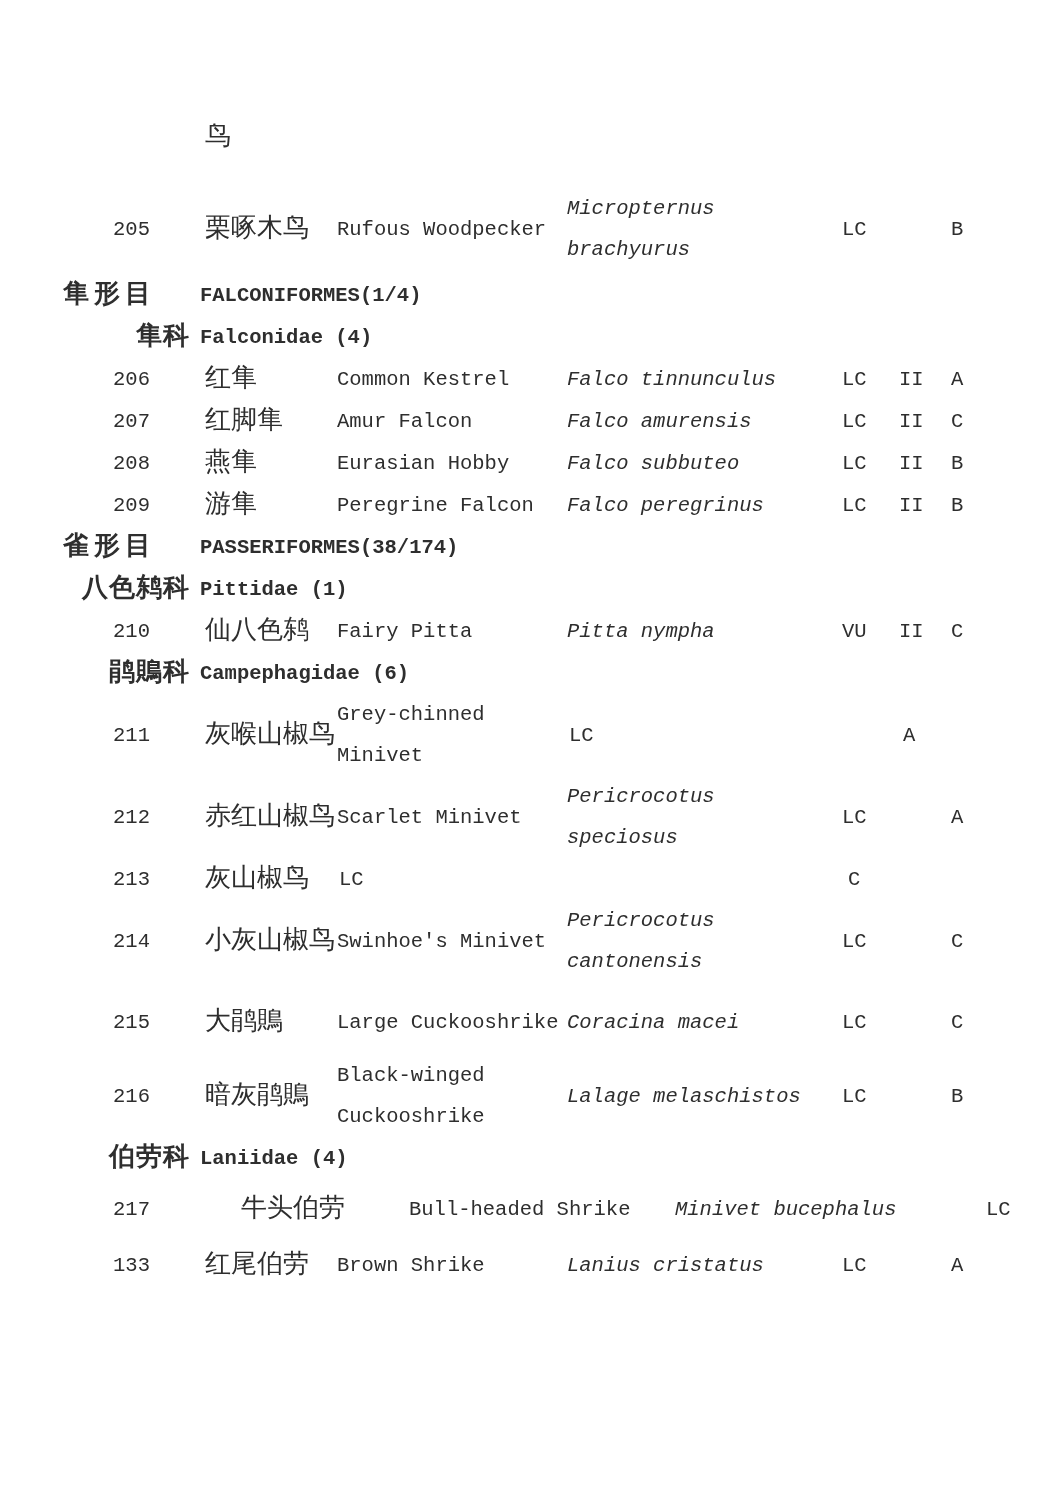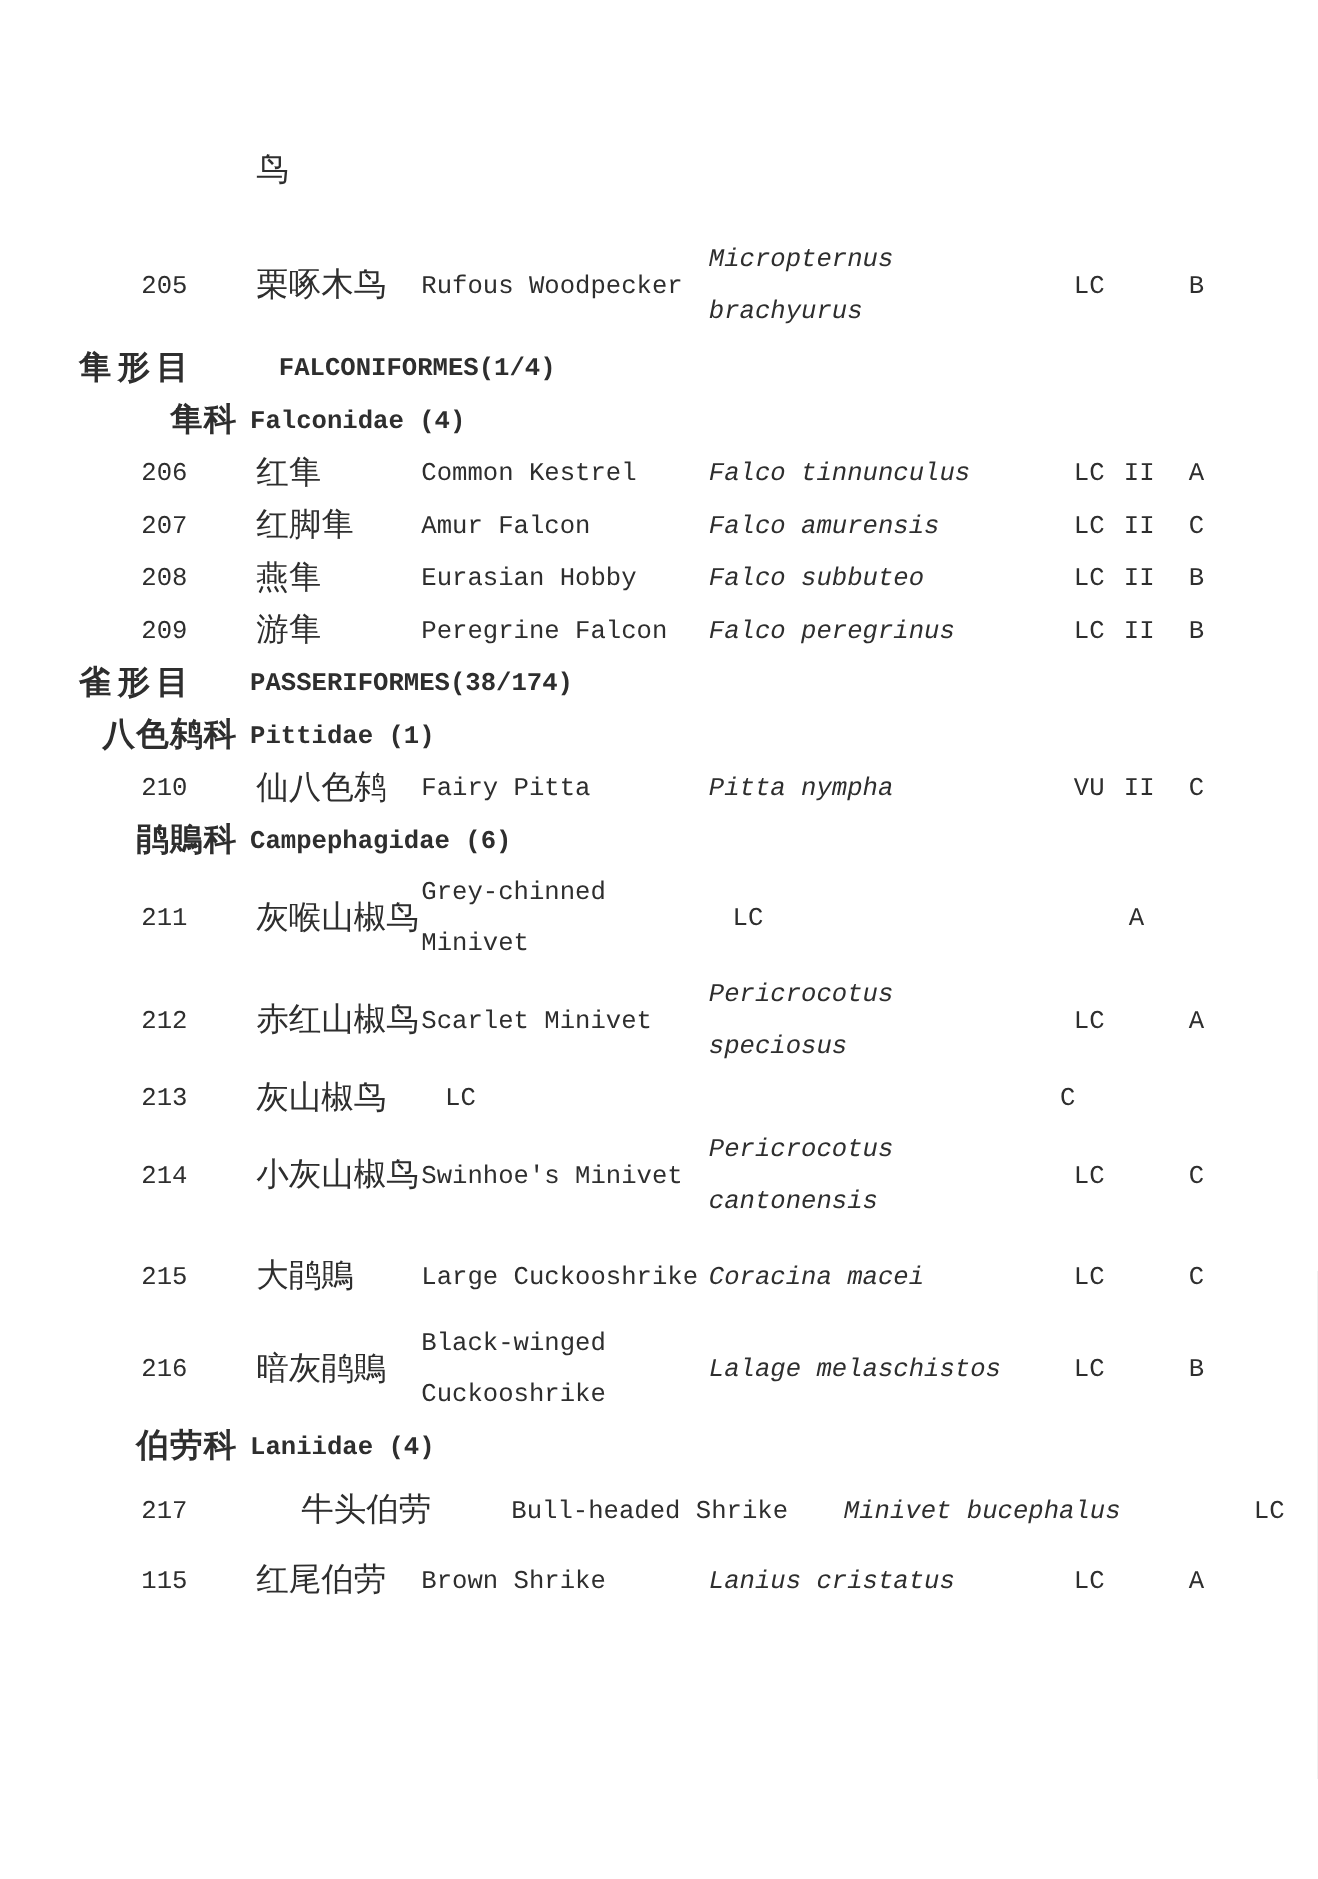--- a/index.html
+++ b/index.html
@@ -32,42 +32,42 @@
   .num{justify-content:center;}
   .cn{
     font-size:26px;
     padding-left:5px;
     word-break:break-all;
   }
   .sci{
     font-style:italic;
     padding-right:8px;
   }
-  .iucn{padding-left:2px;margin-left:17px;}
+  .iucn{padding-left:2px;}
   .cites{padding-left:4px;}
   .grade{padding-left:8px;}
   
   .order-row .hdr-cn,
   .family-row .hdr-cn{
     font-size:26px;
     font-weight:bold;
   }
   .order-row .hdr-cn{letter-spacing:5px;}
   .family-row .hdr-cn{
     justify-content:flex-end;
     padding-right:10px;
     letter-spacing:1px;
   }
   .hdr-name{
     grid-column:2 / -1;
     font-weight:bold;
   }
   
   .mt30{margin-top:30px;}
-  .mt4{margin-top:4px;gap:23px;}
+  .mt4{margin-top:4px;}
   .mt19{margin-top:19px;}
   .mt12{margin-top:12px;}
   .mt9{margin-top:9px;gap:36px;}
   .mt14{margin-top:14px;}
 </style>
 </head>
 <body>
 
 <div class="page">
   <div class="content">
@@ -228,21 +228,21 @@
       <div class="cell num">217</div>
       <div class="cell cn">牛头伯劳</div>
       <div class="cell en">Bull-headed Shrike</div>
       <div class="cell sci">Minivet bucephalus</div>
       <div class="cell iucn">LC</div>
       <div class="cell cites"></div>
       <div class="cell grade">B</div>
     </div>
 
     <div class="row species mt14">
-      <div class="cell num">115</div>
+      <div class="cell num">133</div>
       <div class="cell cn">红尾伯劳</div>
       <div class="cell en">Brown Shrike</div>
       <div class="cell sci">Lanius cristatus</div>
       <div class="cell iucn">LC</div>
       <div class="cell cites"></div>
       <div class="cell grade">A</div>
     </div>
 
   </div>
 </div>

